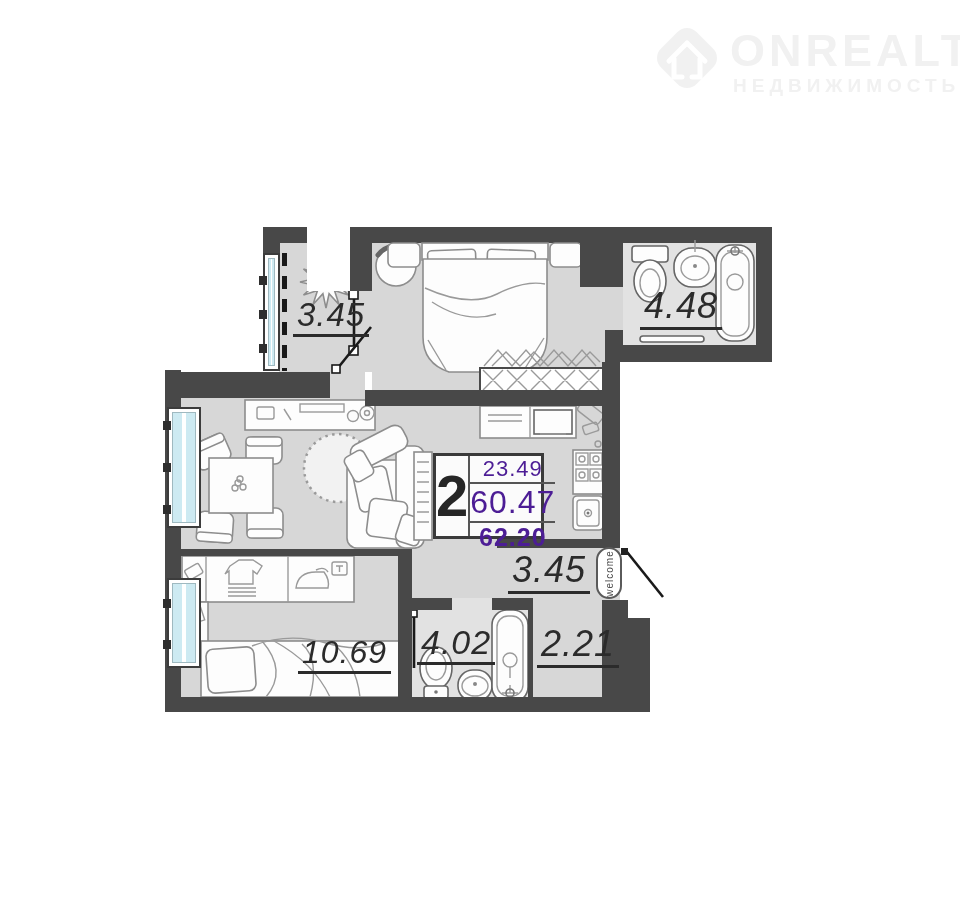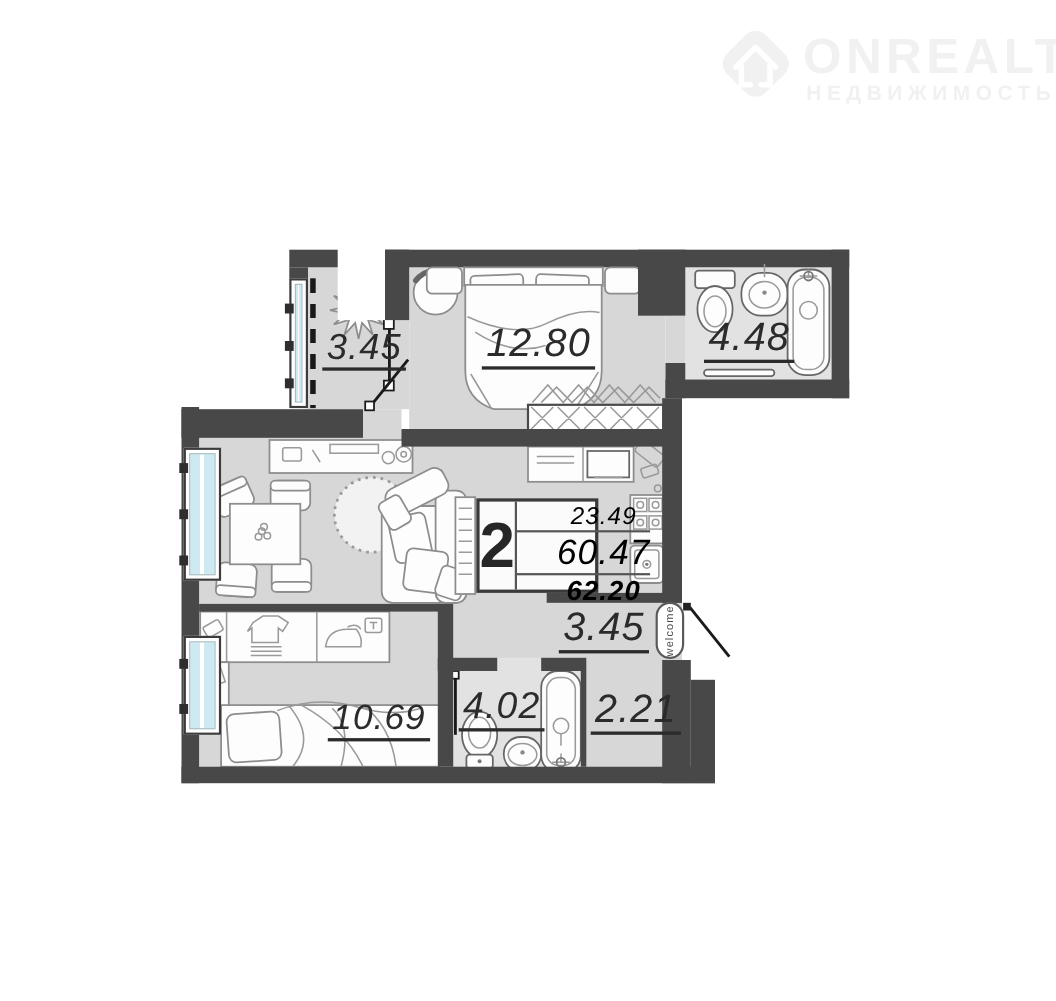--- a/index.html
+++ b/index.html
@@ -20,21 +20,21 @@
        border:1px solid #9fb9c0;box-sizing:border-box;position:relative;}
   .win .h{position:absolute;width:8px;height:9px;background:#2e2e2e;left:-6px;z-index:6;}
   .dash{position:absolute;width:5px;z-index:5;
         background:repeating-linear-gradient(180deg,#191919 0 13px,transparent 13px 23px);}
   .stats{position:absolute;left:433px;top:453px;width:105px;height:80px;z-index:6;
          background:#fbfbfb;border:3px solid #3a3a3a;display:flex;}
   .stats .big{width:40px;border-right:2px solid #555;display:flex;align-items:center;
          justify-content:center;font-size:58px;font-weight:900;color:#262626;line-height:1;}
   .stats .rows{flex:1;display:flex;flex-direction:column;}
   .stats .row{flex:1;display:flex;align-items:center;justify-content:center;
-         font-style:italic;color:#000000;border-bottom:2px solid #555;letter-spacing:1px;padding-left:36px;}
+         color:#4c1d95;border-bottom:2px solid #555;letter-spacing:1px;}
   .stats .row:last-child{border-bottom:none;}
   .mat{position:absolute;left:596px;top:547px;width:26px;height:52px;z-index:6;
        background:#fff;border:2px solid #5a5a5a;border-radius:13px;box-sizing:border-box;
        display:flex;align-items:center;justify-content:center;}
   .mat span{transform:rotate(-90deg);font-size:10px;color:#4a4a4a;letter-spacing:1px;}
   .logo{position:absolute;left:648px;top:20px;width:300px;height:85px;color:var(--logo,#f1f1f1);z-index:2;}
   .logo .brand{position:absolute;left:82px;top:8px;font-size:45px;font-weight:800;
        letter-spacing:4px;line-height:1;}
   .logo .sub{position:absolute;left:85px;top:56px;font-size:19px;font-weight:700;
        letter-spacing:5px;line-height:1;}
@@ -311,21 +311,20 @@
       <div class="h" style="top:46%"></div>
       <div class="h" style="top:82%"></div>
   </div>
   <div class="win" style="left:167px;top:578px;width:34px;height:90px;">
     <div class="glass"></div>
     <div class="h" style="top:22%"></div>
       <div class="h" style="top:70%"></div>
   </div>
 
   <div class="lab" style="left:293px;top:298px;font-size:33px;">3.45</div>
-  <div class="lab" style="left:438px;top:294px;font-size:36px;">12.80</div>
   <div class="lab" style="left:640px;top:288px;font-size:36px;">4.48</div>
   <div class="lab" style="left:508px;top:552px;font-size:36px;">3.45</div>
   <div class="lab" style="left:298px;top:636px;font-size:32px;">10.69</div>
   <div class="lab" style="left:417px;top:625px;font-size:34px;">4.02</div>
   <div class="lab" style="left:537px;top:626px;font-size:36px;">2.21</div>
 
   <div class="stats">
     <div class="big">2</div>
     <div class="rows">
       <div class="row" style="font-size:22px;">23.49</div>

